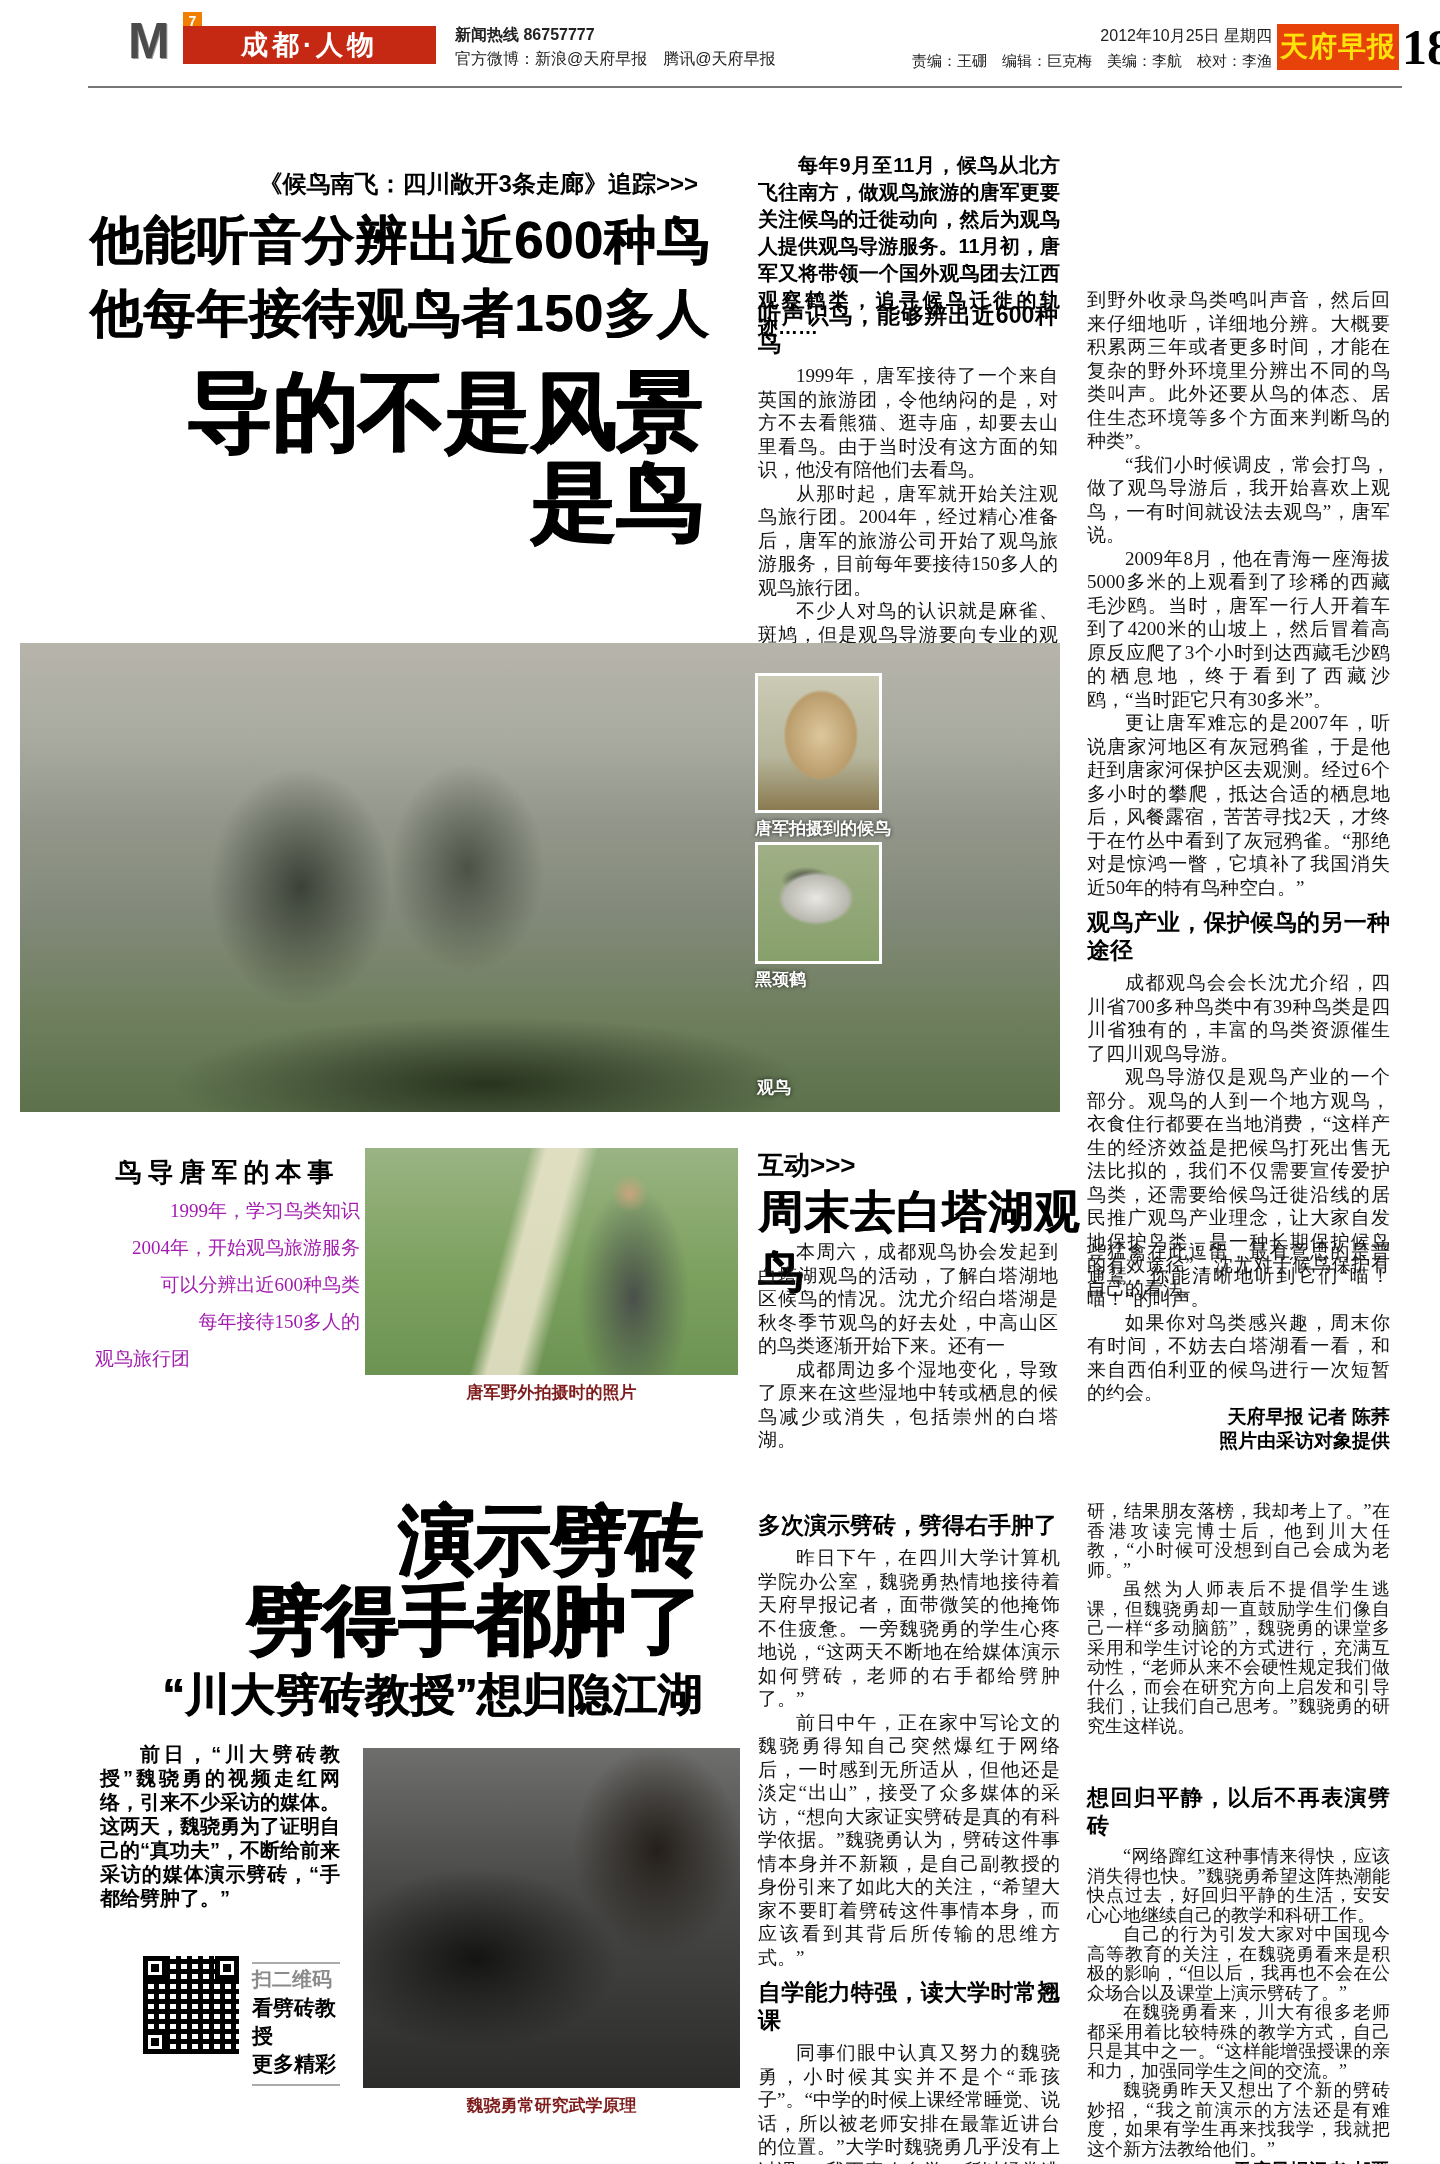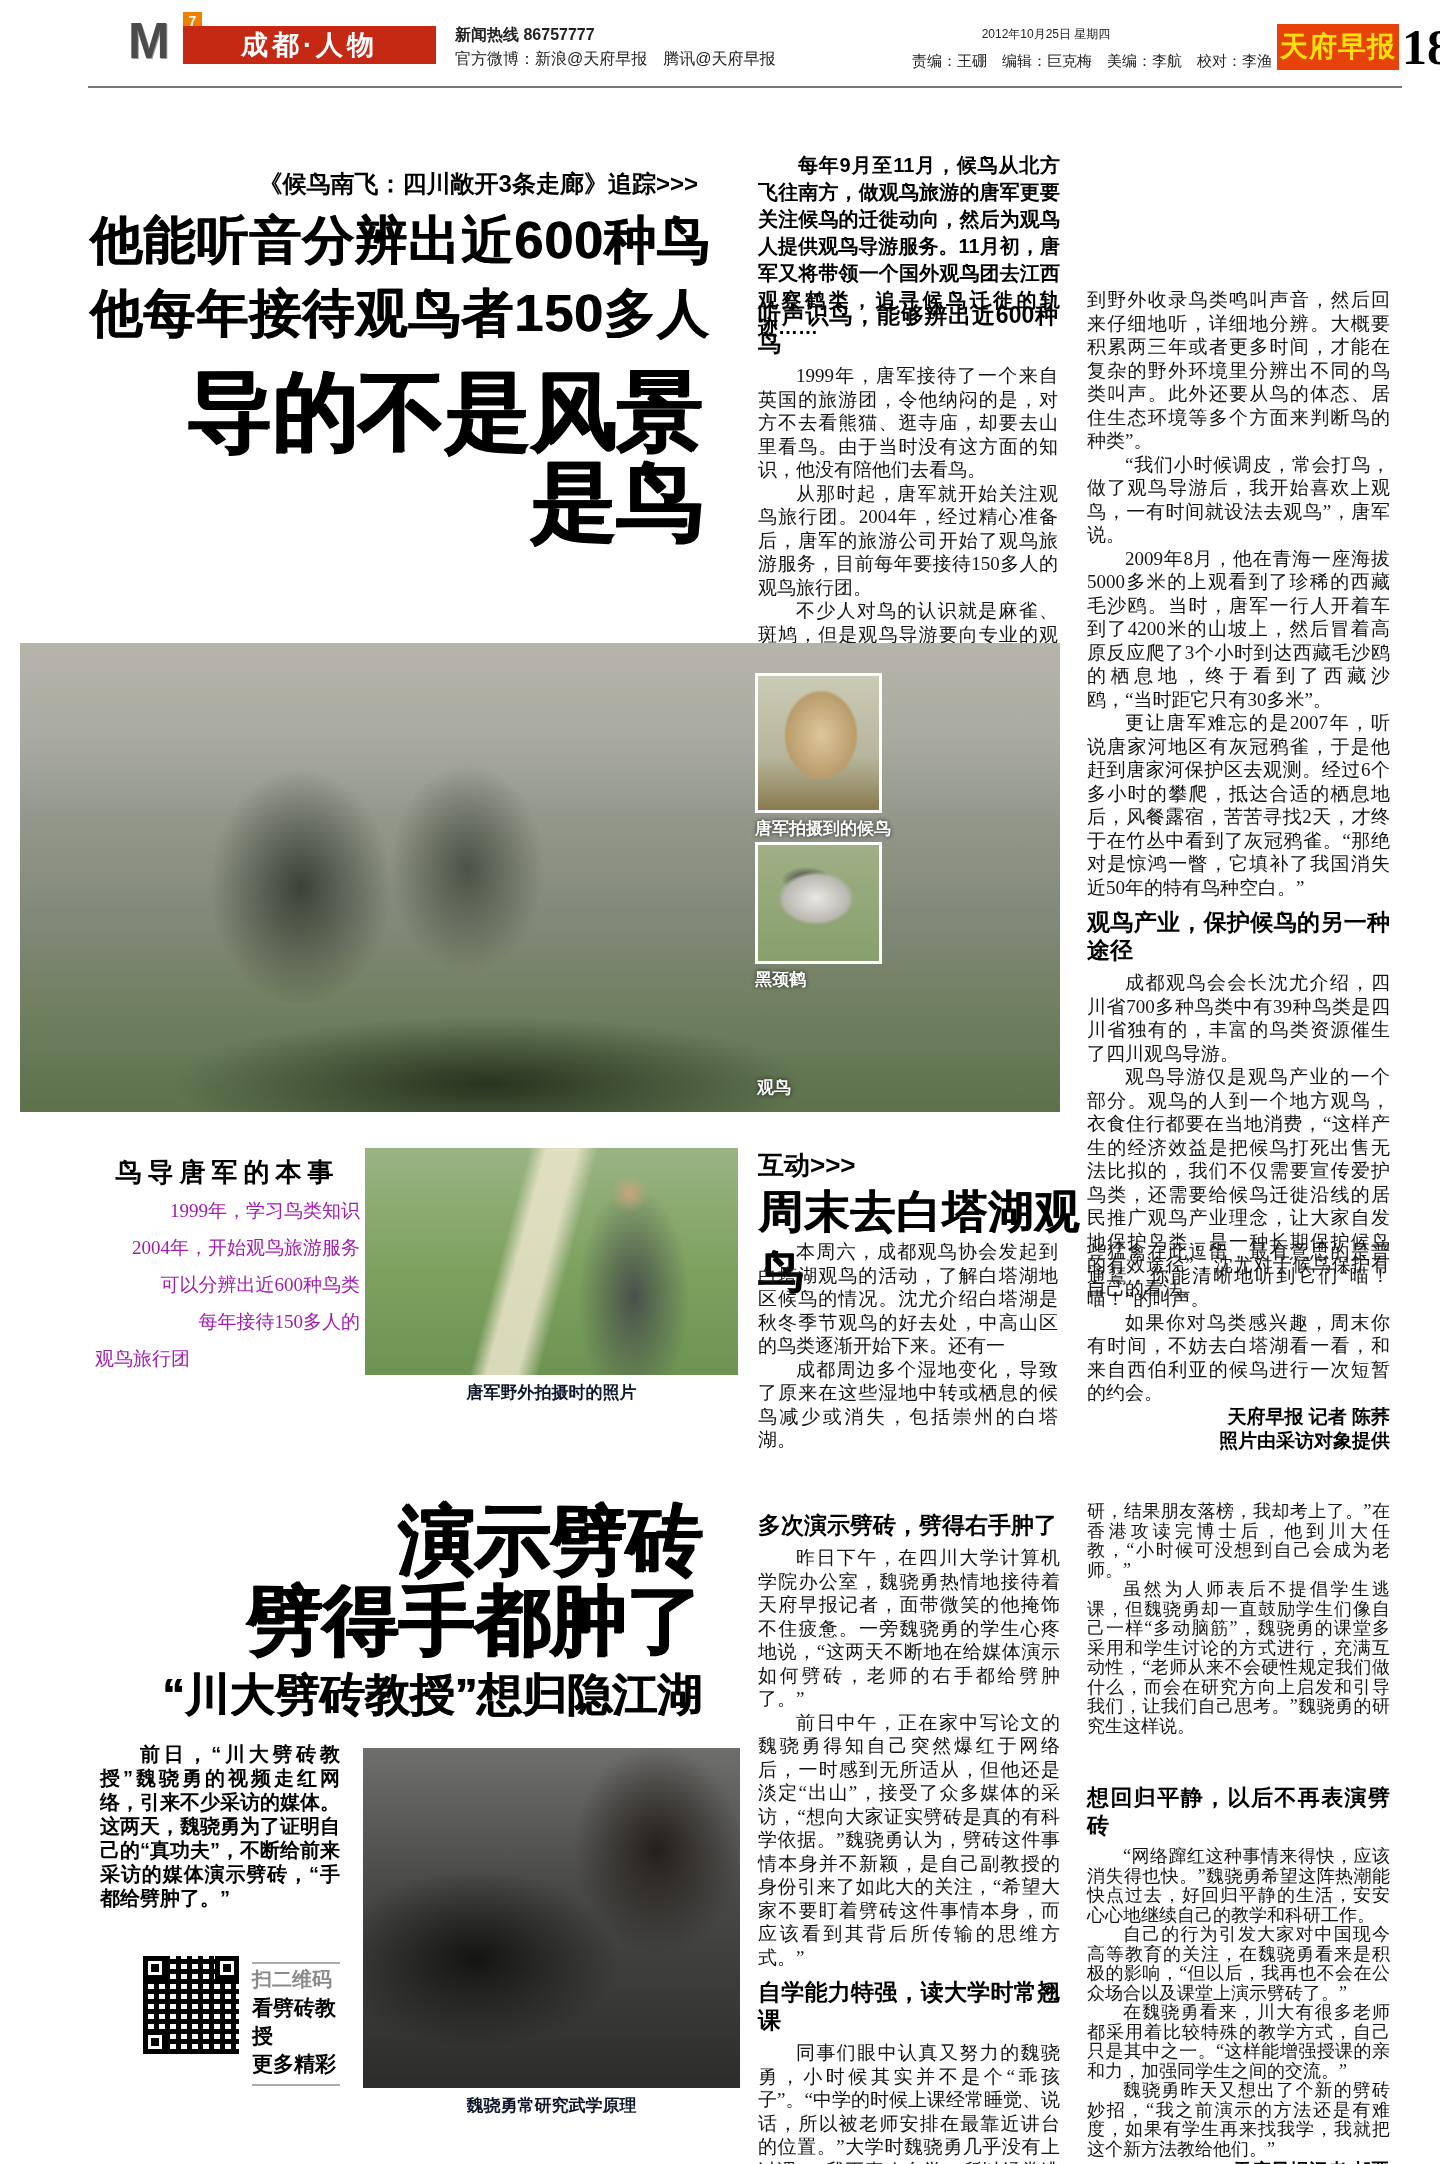--- a/index.html
+++ b/index.html
@@ -58,21 +58,21 @@
       radial-gradient(circle 26px at 71% 20%, #c9a47e, rgba(0,0,0,0) 72%),
       radial-gradient(ellipse 80px 160px at 72% 66%, #49504a, rgba(0,0,0,0) 70%),
       linear-gradient(105deg, rgba(236,230,205,0) 38%, rgba(236,230,205,.85) 42%, rgba(236,230,205,.85) 49%, rgba(236,230,205,0) 54%),
       linear-gradient(180deg,#9ab483 0%,#7ca15f 55%,#6d9353 100%);}
   .computerphoto{background:
       radial-gradient(ellipse 120px 150px at 78% 30%, #241f1b, rgba(0,0,0,0) 70%),
       radial-gradient(ellipse 190px 120px at 30% 62%, #141413, rgba(0,0,0,0) 75%),
       linear-gradient(180deg,#6e6e6c 0%,#4a4a48 40%,#2c2c2b 100%);}
   .photo-caption-overlay{font-family:"Liberation Sans",sans-serif;font-weight:bold;font-size:17px;
       color:#fff;text-shadow:0 0 4px rgba(0,0,0,.8);}
-  .photo-caption{font-family:"Liberation Sans",sans-serif;font-weight:bold;font-size:17px;color:#0f172a;text-align:center;}
+  .photo-caption{font-family:"Liberation Sans",sans-serif;font-weight:bold;font-size:17px;color:#7f1d1d;text-align:center;}
 
   
   .profile-title{font-weight:bold;font-size:26px;letter-spacing:6px;text-align:center;color:#000;}
   .profile-line{font-size:19px;line-height:37px;color:#a21caf;}
 
   
   .interact-label{font-family:"Liberation Sans",sans-serif;font-weight:bold;font-size:26px;color:#000;}
   .interact-title{font-family:"Liberation Sans",sans-serif;font-weight:bold;font-size:45px;color:#000;
                   text-shadow:1px 0 0 #000;letter-spacing:1px;}
 
@@ -102,21 +102,21 @@
   <div class="abs" style="left:128px;top:16px;width:60px;height:54px;">
     <span class="m-letter">M</span>
     <span class="m-sup">7</span>
   </div>
 
   <div class="abs banner" style="left:183px;top:26px;width:253px;height:38px;line-height:38px;font-size:27px;letter-spacing:4px;">成都·人物</div>
 
   <div class="abs sans" style="left:455px;top:24px;font-size:16px;line-height:22px;color:#222;font-weight:bold;">新闻热线 86757777</div>
   <div class="abs sans" style="left:455px;top:48px;font-size:16px;line-height:22px;color:#222;">官方微博：新浪@天府早报　腾讯@天府早报</div>
 
-  <div class="abs sans" style="left:820px;top:26px;width:452px;text-align:center;font-size:12px;color:#222;">2012年10月25日 星期四</div>
+  <div class="abs sans" style="left:820px;top:26px;width:452px;text-align:right;font-size:16px;color:#222;">2012年10月25日 星期四</div>
   <div class="abs sans" style="left:720px;top:52px;width:552px;text-align:right;font-size:15px;color:#222;">责编：王硼　编辑：巨克梅　美编：李航　校对：李渔</div>
 
   <div class="abs masthead-box" style="left:1277px;top:24px;width:122px;height:46px;line-height:46px;font-size:28px;letter-spacing:1px;">天府早报</div>
   <div class="abs serif" style="left:1402px;top:18px;font-size:50px;font-weight:bold;color:#000;">18</div>
 
   <div class="abs hrule" style="left:88px;top:86px;width:1314px;"></div>
 
   <div class="abs kicker" style="left:90px;top:168px;width:608px;">《候鸟南飞：四川敞开3条走廊》追踪&gt;&gt;&gt;</div>
 
   <div class="abs deck" style="left:90px;top:204px;width:650px;">

